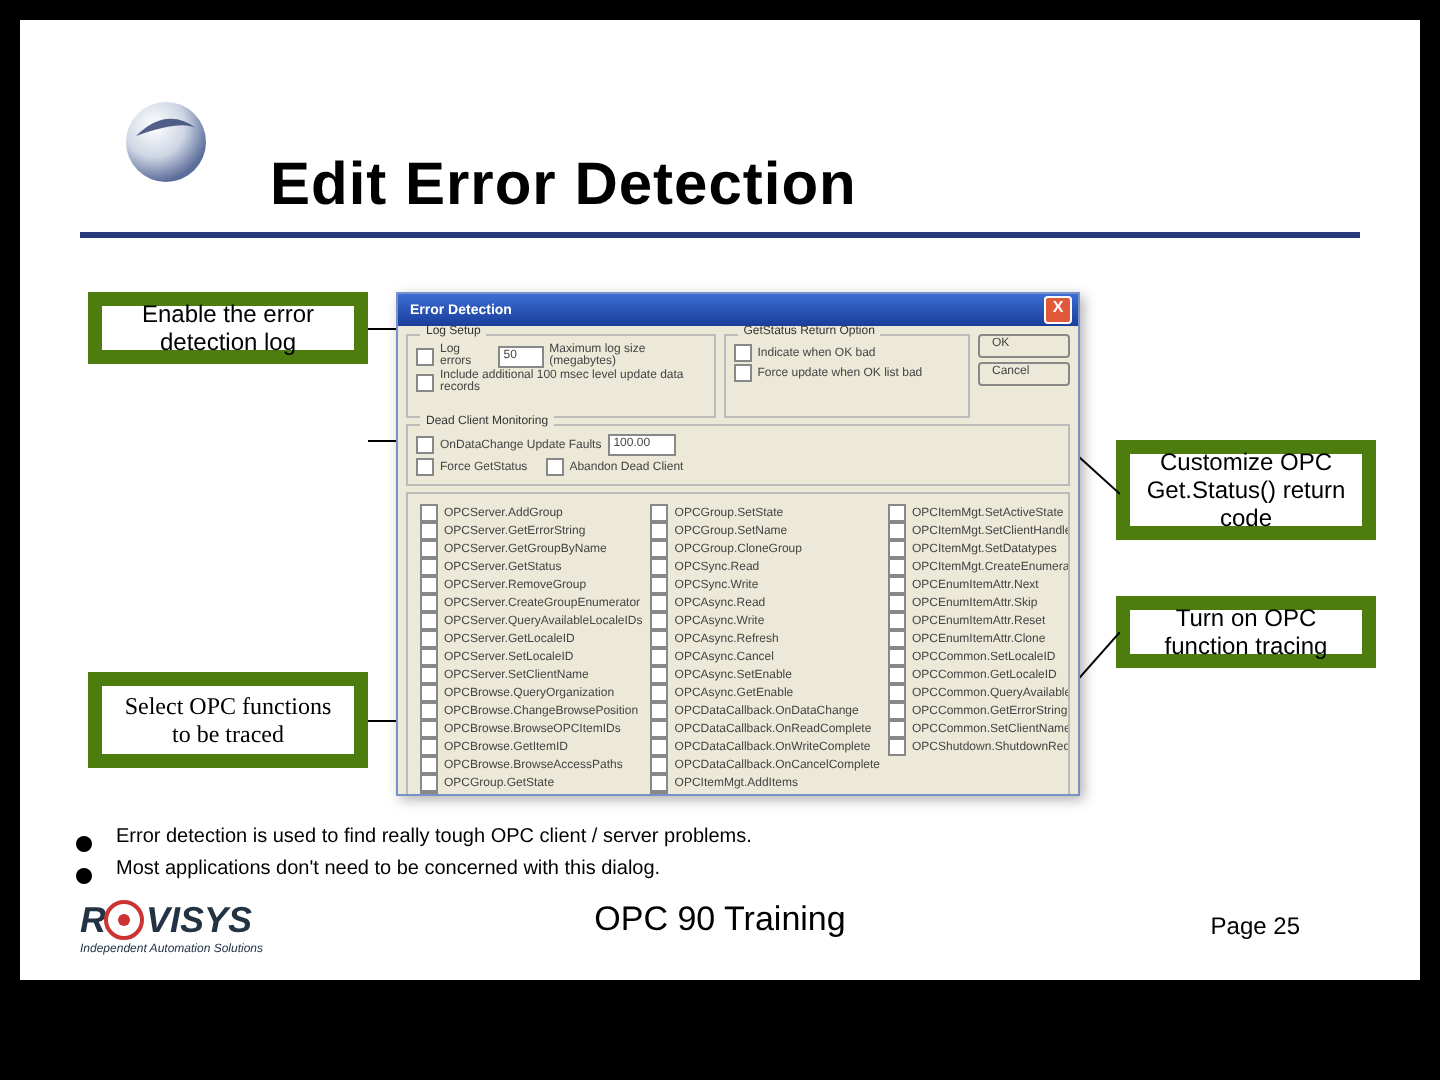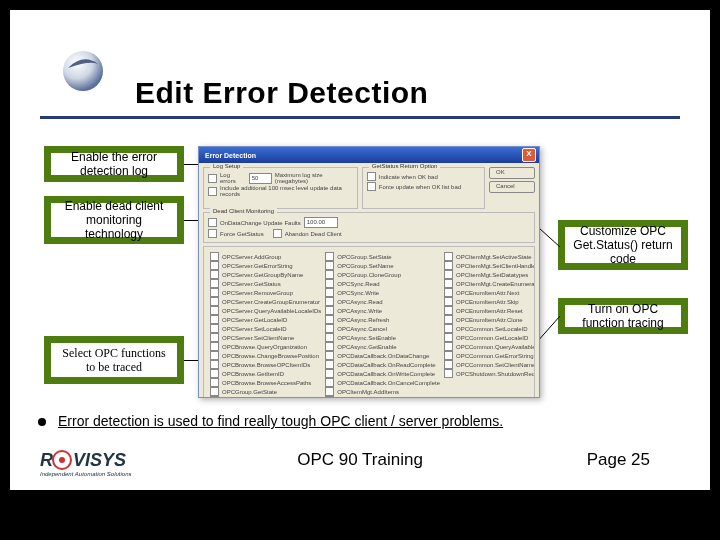--- a/index.html
+++ b/index.html
@@ -168,23 +168,22 @@
   .bullets {
     position: absolute;
     left: 28px;
     top: 400px;
     width: 650px;
   }
   .bullet-line {
     display: flex;
     align-items: flex-start;
     margin: 3px 0;
-    font-size: 14px;
+    font-size: 10px;
     color: #000;
-    text-decoration: underline;
   }
   .bullet-dot {
     width: 8px;
     height: 8px;
     border-radius: 50%;
     background: #000;
     margin-right: 12px;
     margin-top: 5px;
     flex-shrink: 0;
   }
@@ -193,21 +192,21 @@
     left: 0;
     width: 100%;
     text-align: center;
     bottom: 20px;
     font-size: 17px;
   }
   .footer-page {
     position: absolute;
     right: 60px;
     bottom: 20px;
-    font-size: 17px;
+    font-size: 12px;
   }
   .footer-logo {
     position: absolute;
     left: 30px;
     bottom: 12px;
     width: 140px;
     height: 30px;
   }
 </style>
 </head>
@@ -224,21 +223,20 @@
       </radialGradient>
     </defs>
     <circle cx="23" cy="23" r="20" fill="url(#g1)"></circle>
     <path d="M8,20 Q23,5 38,16 Q30,12 8,20 Z" fill="#2a3a6a" opacity="0.8"></path>
   </svg>
 
   <div class="title">Edit Error Detection</div>
   <div class="title-underline"></div>
 
   <div class="callout" style="left:34px; top:136px; width:140px; height:36px;">Enable the error detection log</div>
-  <div class="callout" style="left:34px; top:186px; width:140px; height:48px;">Enable dead client monitoring technology</div>
   <div class="callout" style="left:34px; top:326px; width:140px; height:48px;font-family:Liberation Serif, serif;">Select OPC functions to be traced</div>
 
   <div class="callout" style="left:548px; top:210px; width:130px; height:50px;">Customize OPC Get.Status() return code</div>
   <div class="callout" style="left:548px; top:288px; width:130px; height:36px;">Turn on OPC function tracing</div>
 
   <div class="connector" style="left:174px; top:154px; width:20px;"></div>
   <div class="connector" style="left:174px; top:210px; width:20px;"></div>
   <div class="connector" style="left:174px; top:350px; width:20px;"></div>
   <svg style="position:absolute; left:466px; top:161px; width:84px; height:86px;">
       <line x1="0" y1="0" x2="84" y2="76" stroke="#000" stroke-width="1"></line>
@@ -506,20 +504,24 @@
         </div>
     </div>
 
   </div>
 
   <div class="bullets">
     <div class="bullet-line">
       <span class="bullet-dot"></span>
       <span>Error detection is used to find really tough OPC client / server problems.</span>
     </div>
+    <div class="bullet-line">
+      <span class="bullet-dot"></span>
+      <span>Most applications don't need to be concerned with this dialog.</span>
+    </div>
   </div>
 
   <svg class="footer-logo" viewBox="0 0 140 30">
     <text x="0" y="18" font-family="Arial" font-size="18" font-weight="bold" font-style="italic" fill="#234">R</text>
     <ellipse cx="22" cy="12" rx="9" ry="9" fill="none" stroke="#c33" stroke-width="2"></ellipse>
     <circle cx="22" cy="12" r="3" fill="#c33"></circle>
     <text x="33" y="18" font-family="Arial" font-size="18" font-weight="bold" font-style="italic" fill="#234">VISYS</text>
     <text x="0" y="28" font-family="Arial" font-size="6" font-style="italic" fill="#234">Independent Automation Solutions</text>
   </svg>
   <div class="footer-training">OPC 90 Training</div>

